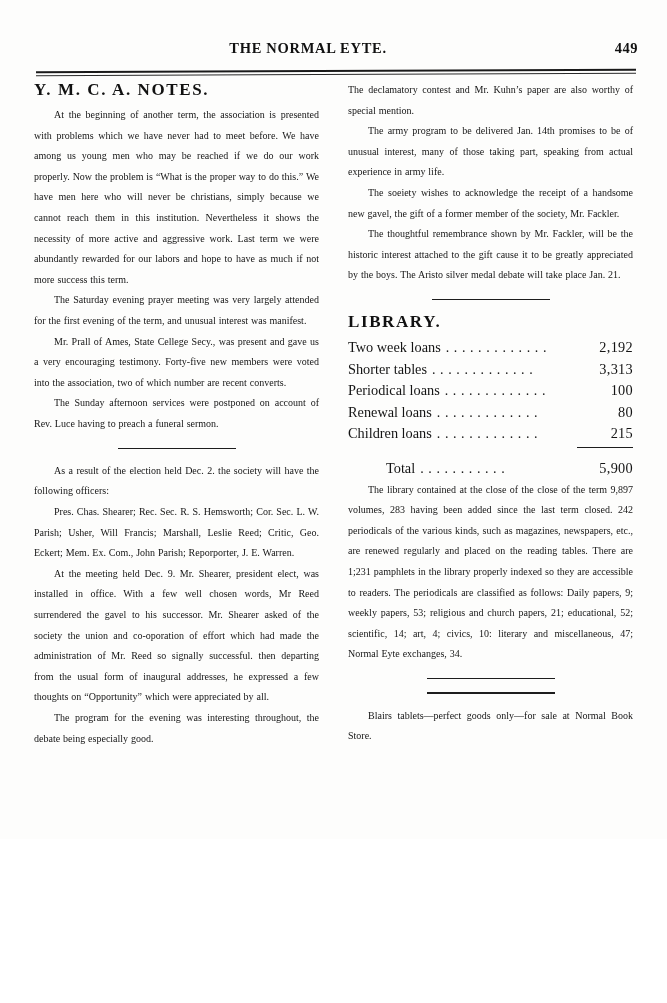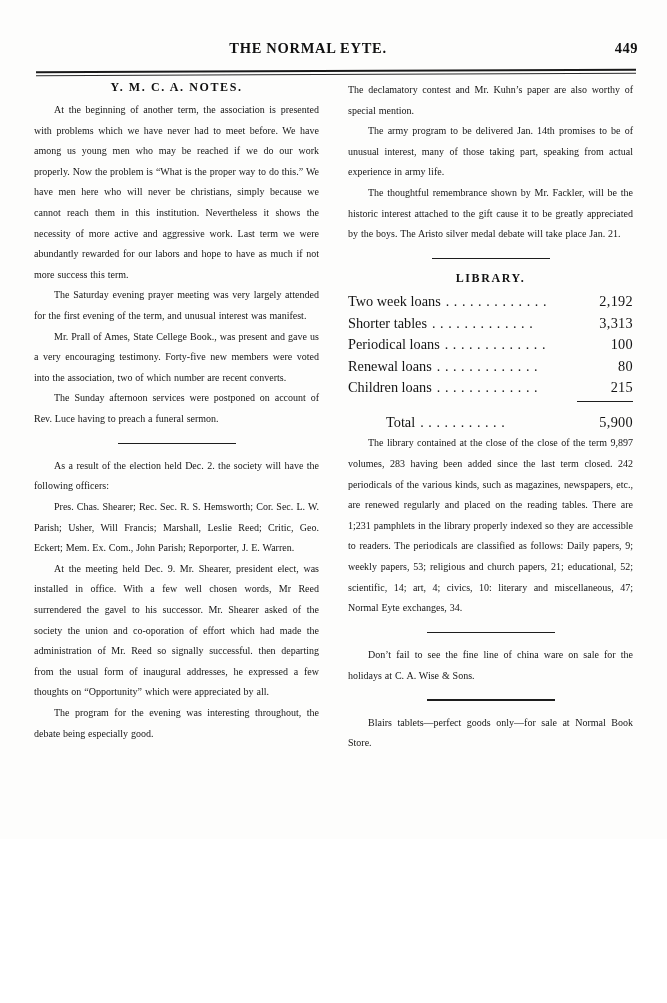--- a/index.html
+++ b/index.html
@@ -81,22 +81,22 @@
   
   .col {
     position: absolute;
     top: 80px;
     width: 285px;
   }
   .col-left  { left: 34px; }
   .col-right { left: 348px; }
 
   .sec-head {
-    text-align: center;
-    font-size: 12px;
+    text-align: left;
+    font-size: 17px;
     letter-spacing: 1.6px;
     margin: 0 0 5px 0;
     color: #111;
   }
 
   p.body {
     margin: 0;
     text-align: justify;
     text-justify: inter-word;
     font-size: 10px;
@@ -170,36 +170,37 @@
     <div class="thick"></div>
     <div class="thin"></div>
   </div>
 
   <div class="col col-left">
 
     <h2 class="sec-head">Y. M. C. A. NOTES.</h2>
 
     <p class="body">At the beginning of another term, the association is presented with problems which we have never had to meet before. We have among us young men who may be reached if we do our work properly. Now the problem is “What is the proper way to do this.” We have men here who will never be christians, simply because we cannot reach them in this institution. Nevertheless it shows the necessity of more active and aggressive work. Last term we were abundantly rewarded for our labors and hope to have as much if not more success this term.</p>
     <p class="body">The Saturday evening prayer meeting was very largely attended for the first evening of the term, and unusual interest was manifest.</p>
-    <p class="body">Mr. Prall of Ames, State Cellege Book., was present and gave us a very encouraging testimony. Forty-five new members were voted into the association, two of which number are recent converts.</p>
+    <p class="body">Mr. Prall of Ames, State Cellege Secy., was present and gave us a very encouraging testimony. Forty-five new members were voted into the association, two of which number are recent converts.</p>
     <p class="body">The Sunday afternoon services were postponed on account of Rev. Luce having to preach a funeral sermon.</p>
 
     <div class="divider"></div>
 
 
     <p class="body">As a result of the election held Dec. 2. the society will have the following officers:</p>
     <p class="body">Pres. Chas. Shearer; Rec. Sec. R. S. Hemsworth; Cor. Sec. L. W. Parish; Usher, Will Francis; Marshall, Leslie Reed; Critic, Geo. Eckert; Mem. Ex. Com., John Parish; Reporporter, J. E. Warren.</p>
     <p class="body">At the meeting held Dec. 9. Mr. Shearer, president elect, was installed in office. With a few well chosen words, Mr Reed surrendered the gavel to his successor. Mr. Shearer asked of the society the union and co-oporation of effort which had made the administration of Mr. Reed so signally successful. then departing from the usual form of inaugural addresses, he expressed a few thoughts on “Opportunity” which were appreciated by all.</p>
     <p class="body">The program for the evening was interesting throughout, the debate being especially good.</p>
   </div>
 
   <div class="col col-right">
 
     <p class="body cont">The declamatory contest and Mr. Kuhn’s paper are also worthy of special mention.</p>
     <p class="body">The army program to be delivered Jan. 14th promises to be of unusual interest, many of those taking part, speaking from actual experience in army life.</p>
+    <p class="body">The soeiety wishes to acknowledge the receipt of a handsome new gavel, the gift of a former member of the society, Mr. Fackler.</p>
     <p class="body">The thoughtful remembrance shown by Mr. Fackler, will be the historic interest attached to the gift cause it to be greatly appreciated by the boys. The Aristo silver medal debate will take place Jan. 21.</p>
 
     <div class="divider"></div>
 
     <h2 class="sec-head">LIBRARY.</h2>
 
 
     <ul class="stats">
       <li>
         <span class="label">Two week loans</span>
@@ -235,23 +236,20 @@
         <span class="label">Total</span>
         <span class="leader">...........</span>
         <span class="value">5,900</span>
       </li>
     </ul>
 
     <p class="body">The library contained at the close of the close of the term 9,897 volumes, 283 having been added since the last term closed. 242 periodicals of the various kinds, such as magazines, newspapers, etc., are renewed regularly and placed on the reading tables. There are 1;231 pamphlets in the library properly indexed so they are accessible to readers. The periodicals are classified as follows: Daily papers, 9; weekly papers, 53; religious and church papers, 21; educational, 52; scientific, 14; art, 4; civics, 10: literary and miscellaneous, 47; Normal Eyte exchanges, 34.</p>
 
     <div class="divider wide"></div>
 
-    <div class="ad">
-      <p class="body">Don’t fail to see the fine line of china ware on sale for the holidays at C. A. Wise &amp; Sons.</p>
-    </div>
 
     <div class="divider wide"></div>
 
     <div class="ad">
       <p class="body">Blairs tablets—perfect goods only—for sale at Normal Book Store.</p>
     </div>
 
   </div>
 
 </div>

